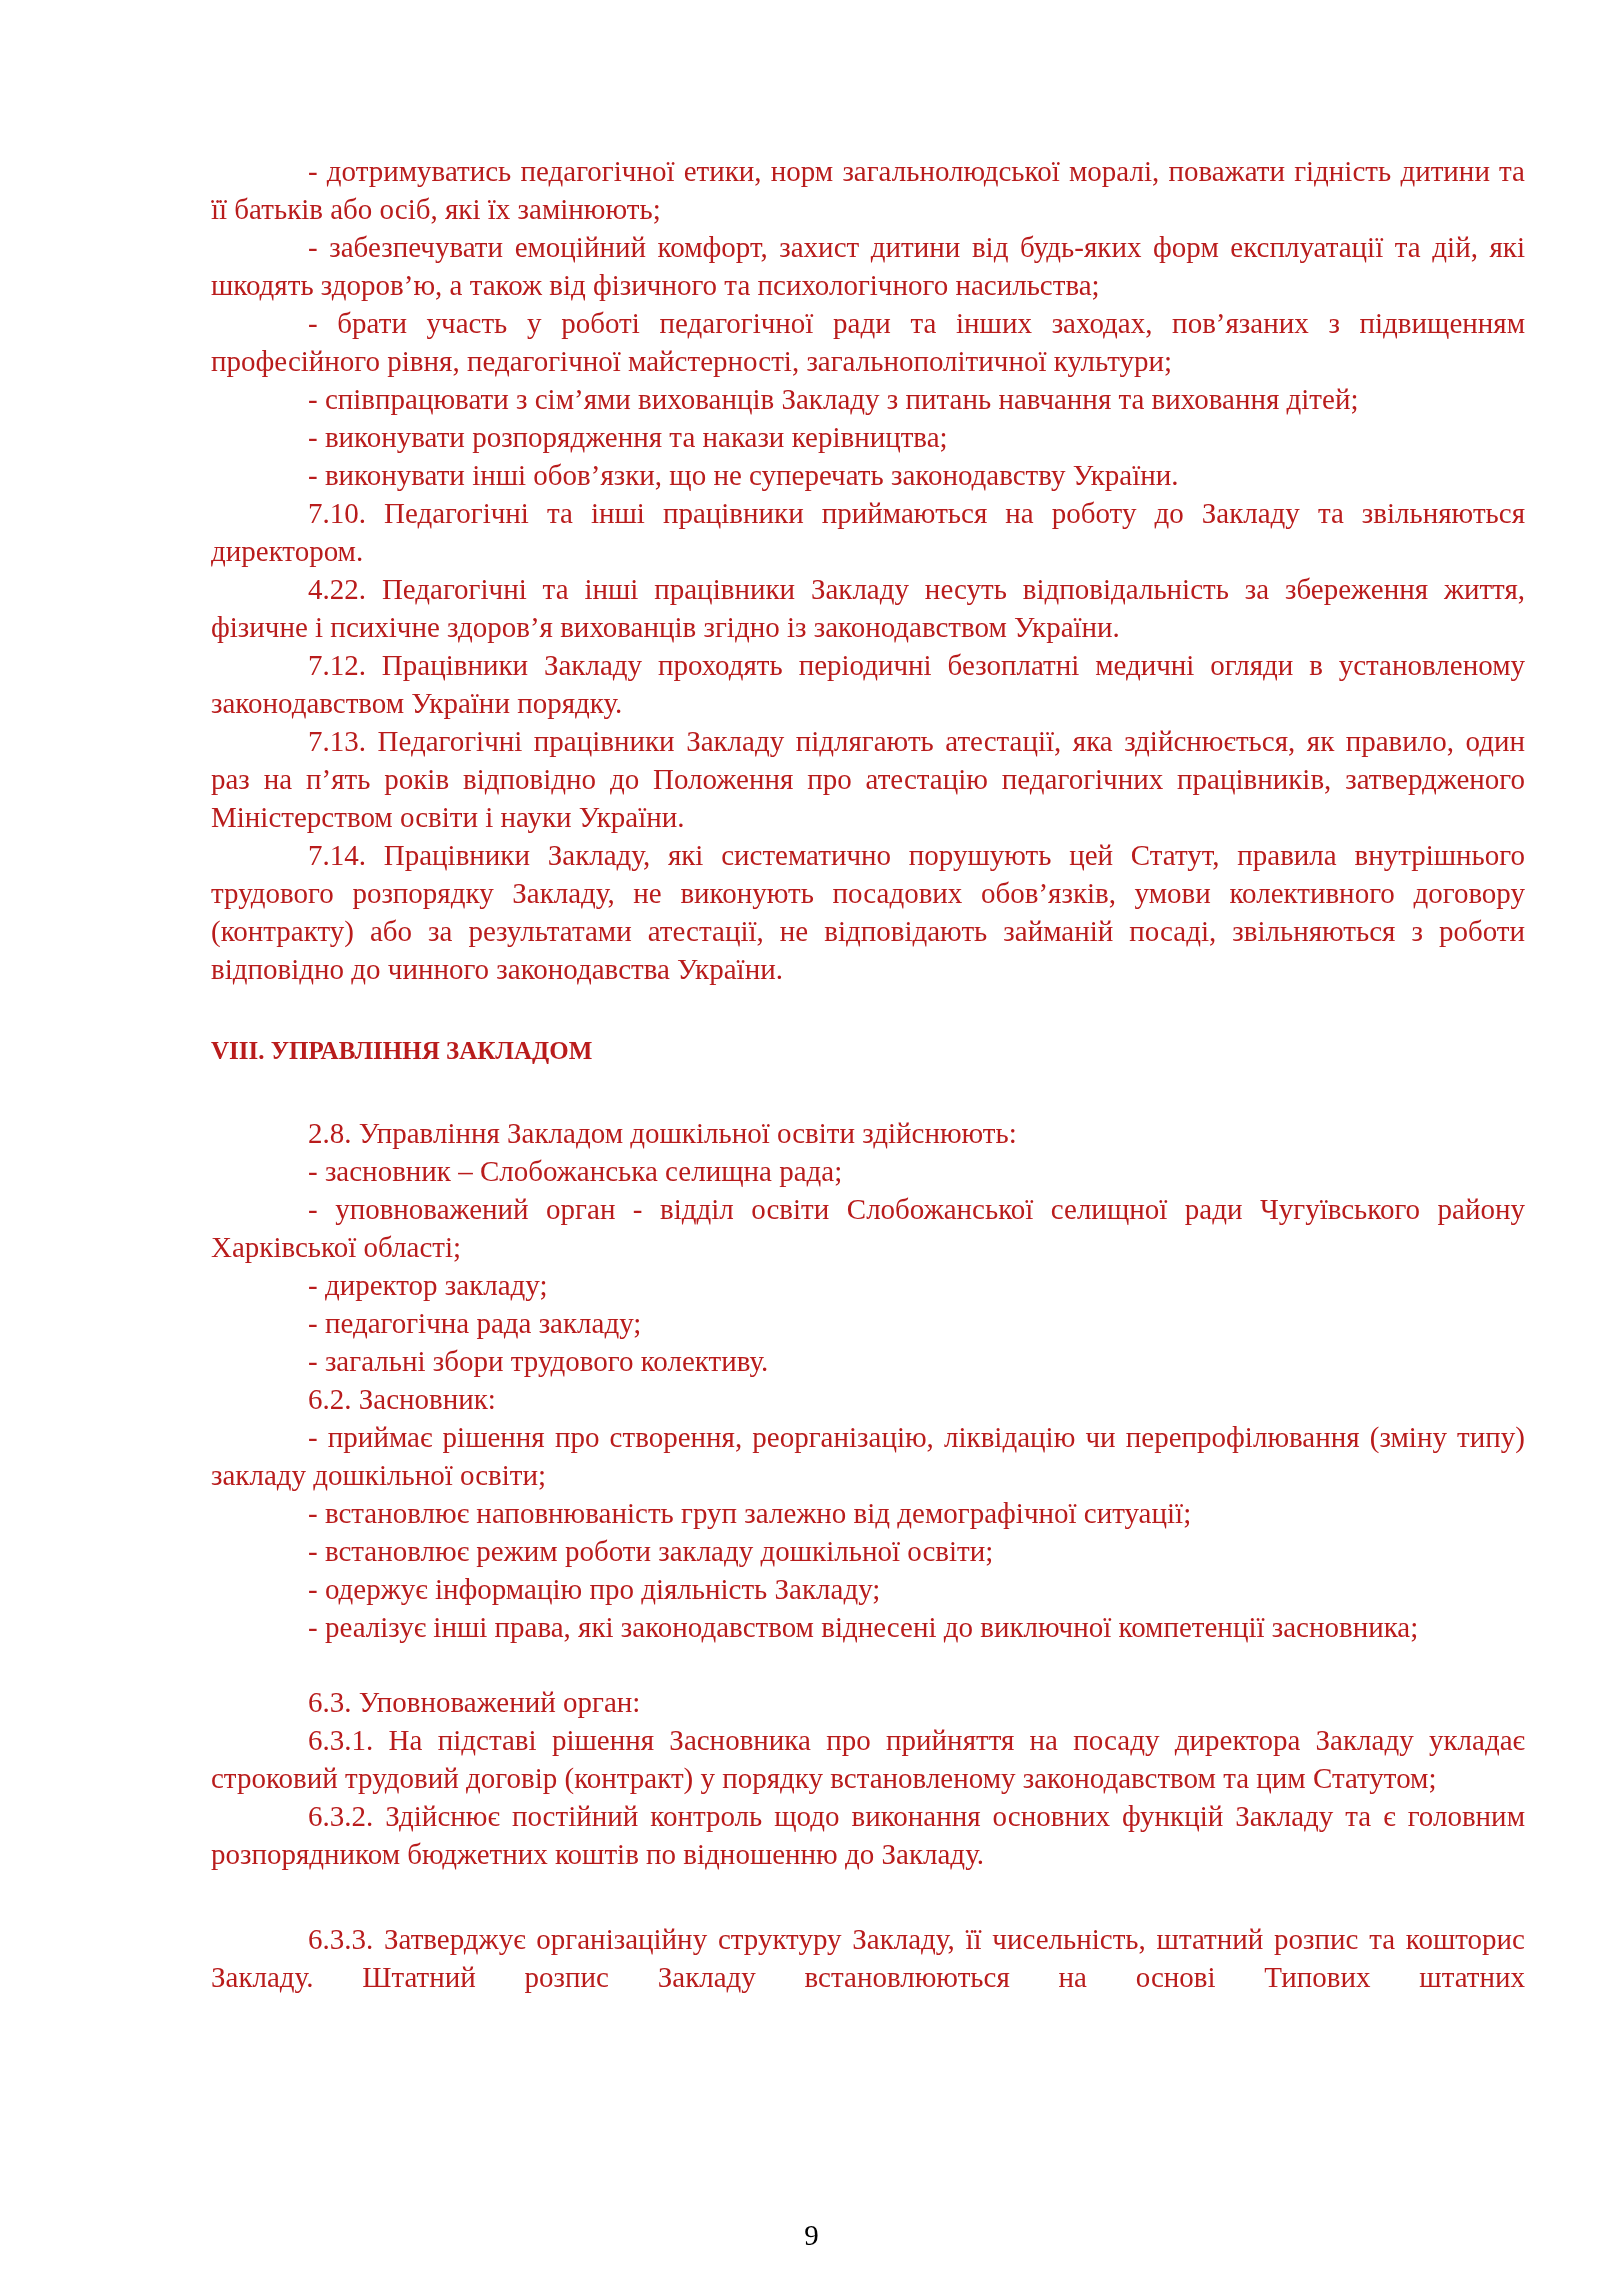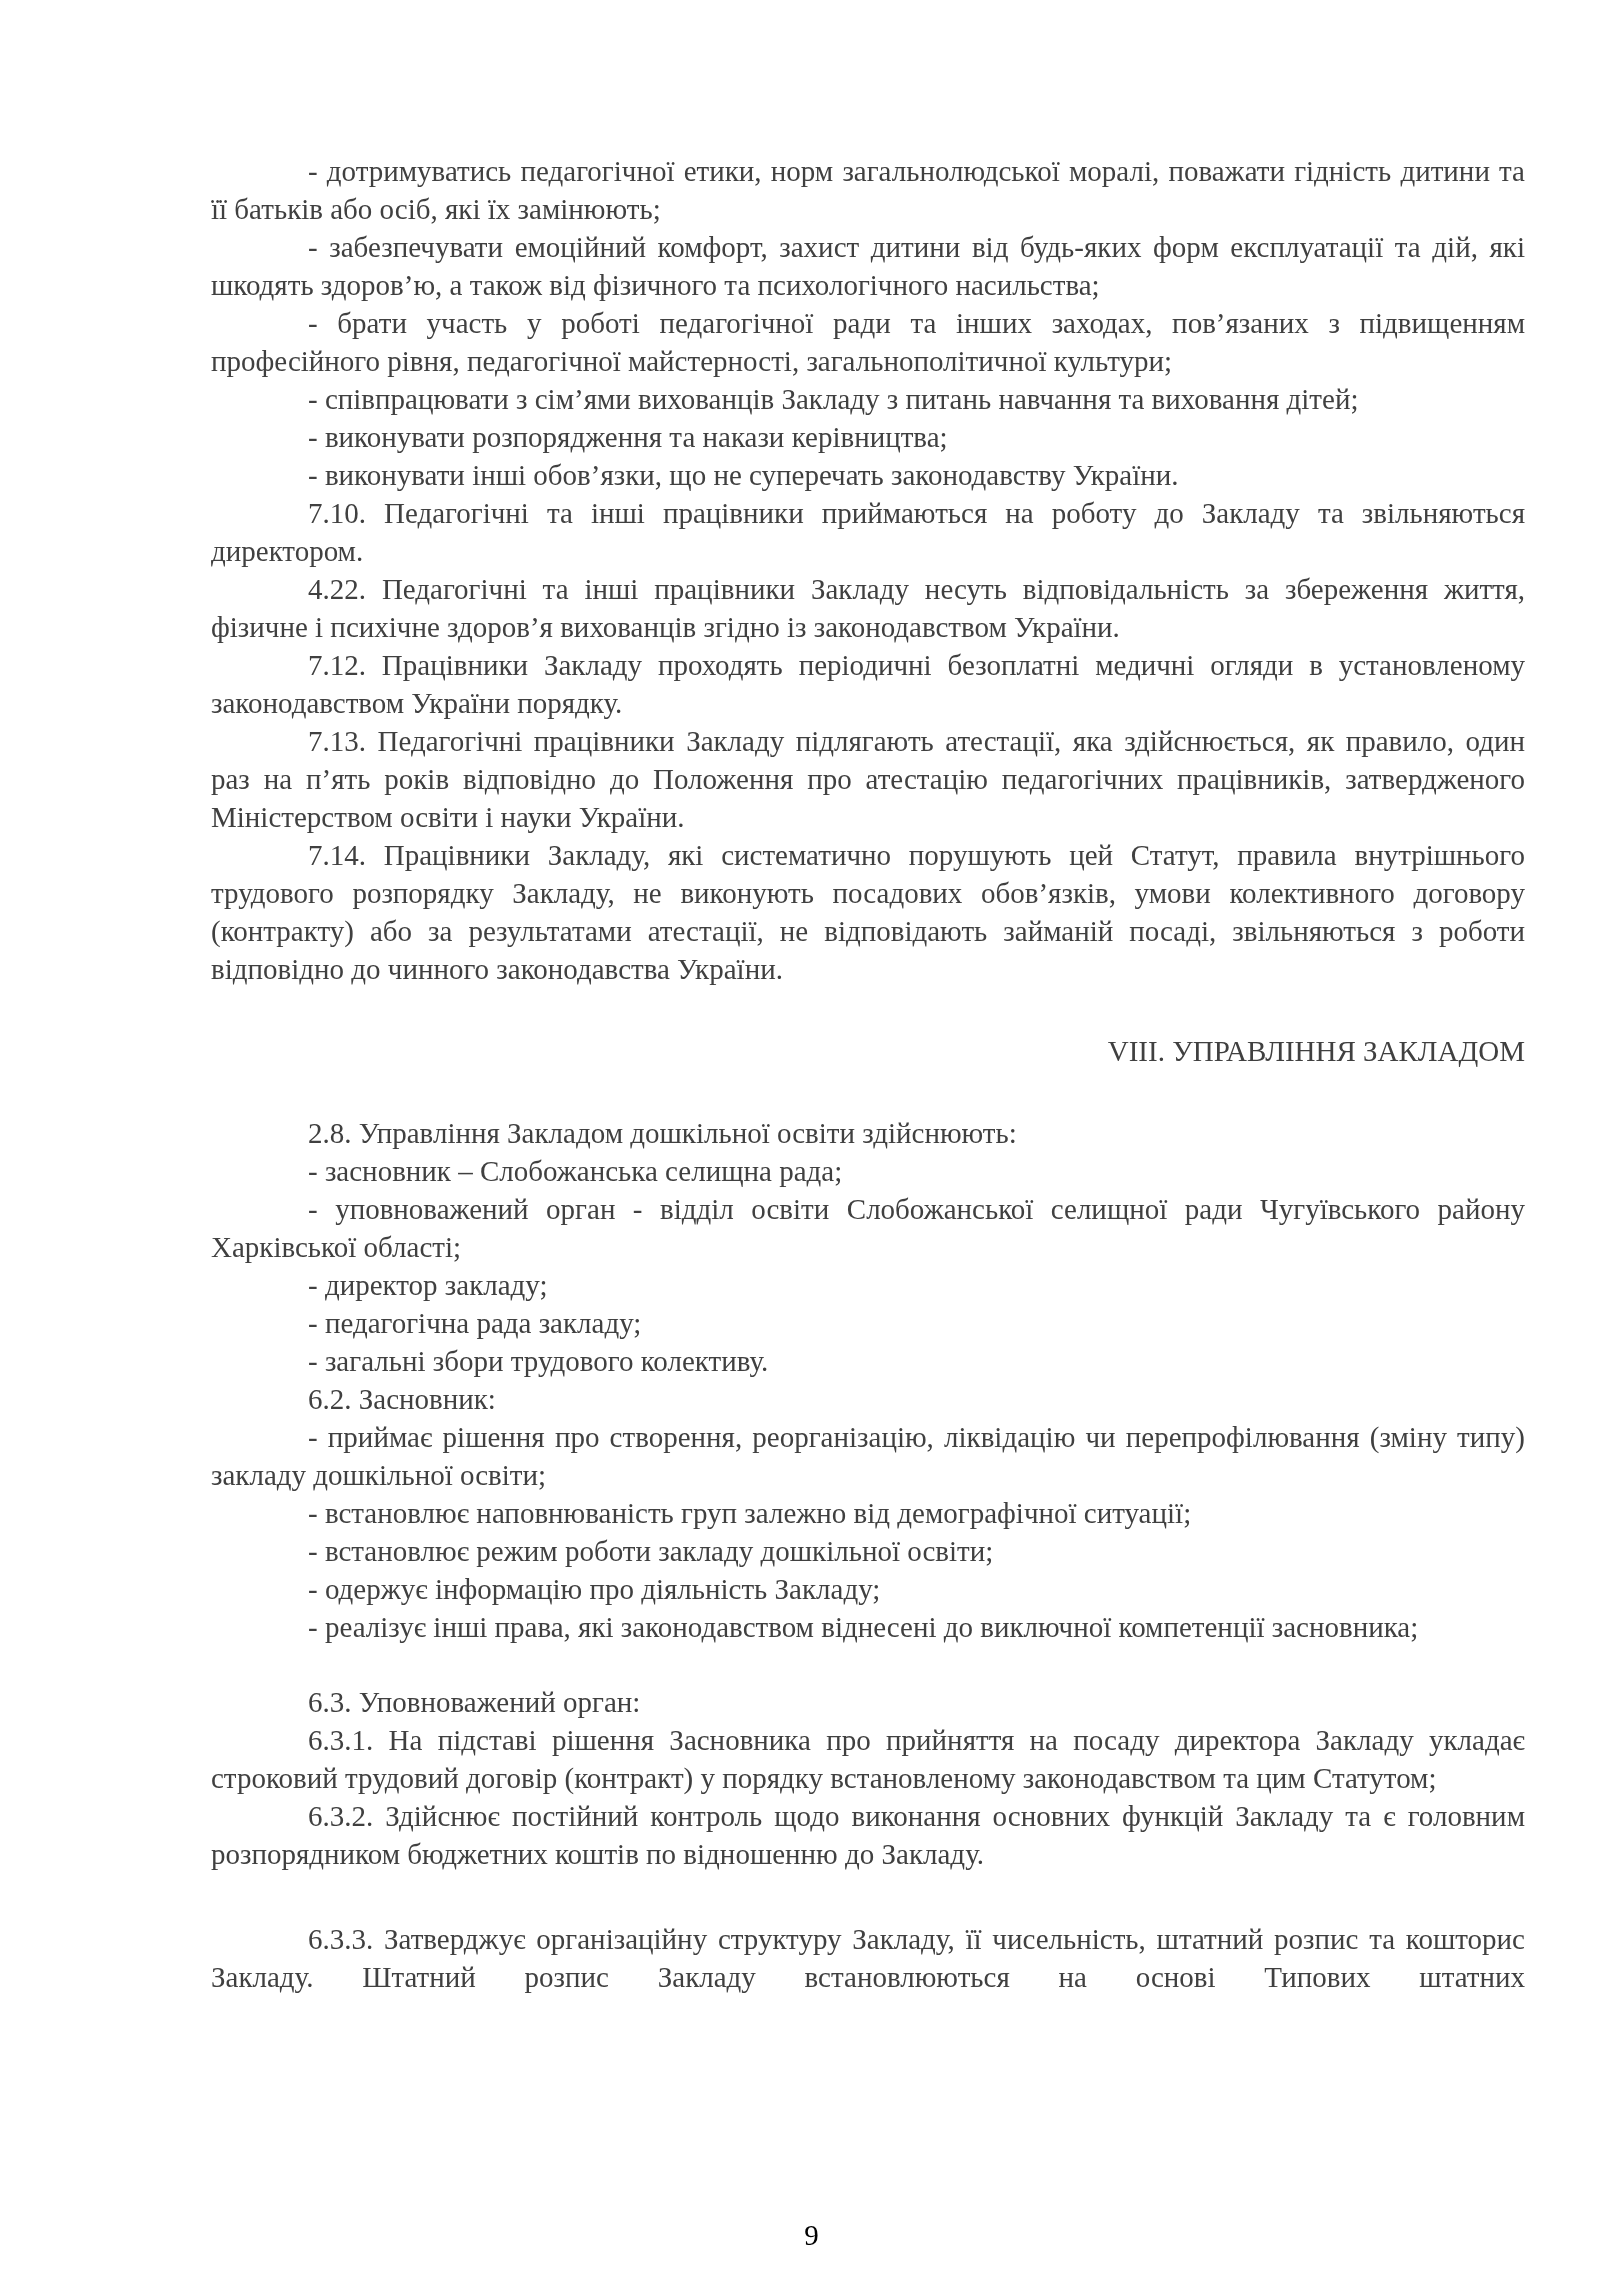--- a/index.html
+++ b/index.html
@@ -3,28 +3,28 @@
 <meta charset="utf-8">
 <style>
   html, body { margin: 0; padding: 0; background: #ffffff; }
   body { width: 1623px; height: 2295px; position: relative; overflow: hidden; }
   .page {
     position: absolute; left: 0; top: 0; width: 1623px; height: 2295px; background: #ffffff;
   }
   .content {
     position: absolute; left: 211px; top: 152px; width: 1314px;
     font-family: "Liberation Serif", "DejaVu Serif", serif;
-    font-size: 29px; line-height: 38px; color: #404040;
+    font-size: 29px; line-height: 38px; color: #b91c1c;
   }
   .p {
     margin: 0; text-align: justify; text-indent: 97px;
     text-align-last: left;
   }
   .heading {
-    margin: 0; text-align: right; font-weight: normal; font-size: 29px;
+    margin: 0; text-align: left; font-weight: bold; font-size: 25px;
     padding-top: 44px; padding-bottom: 44px;
   }
   .gap { height: 37px; }
   .page-number {
     position: absolute; left: 0; width: 1623px; top: 2219px; text-align: center;
     font-family: "Liberation Serif", "DejaVu Serif", serif; font-size: 29px; color: #000;
   }
 </style>
 </head>
 <body>

